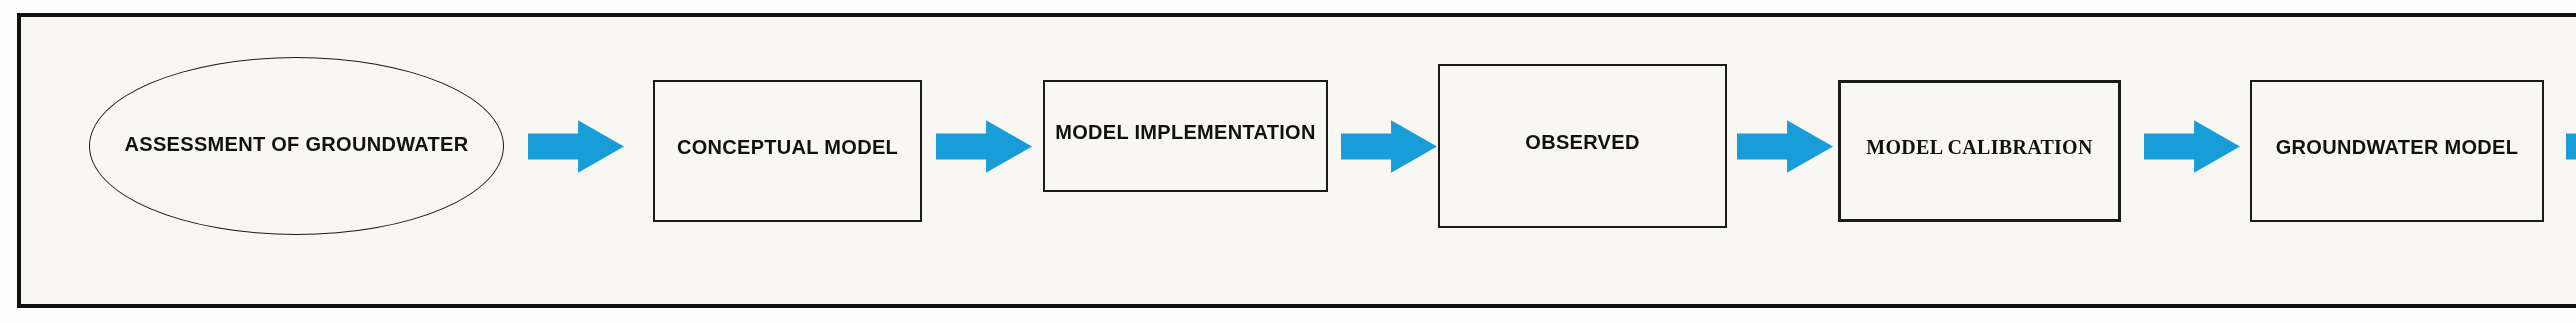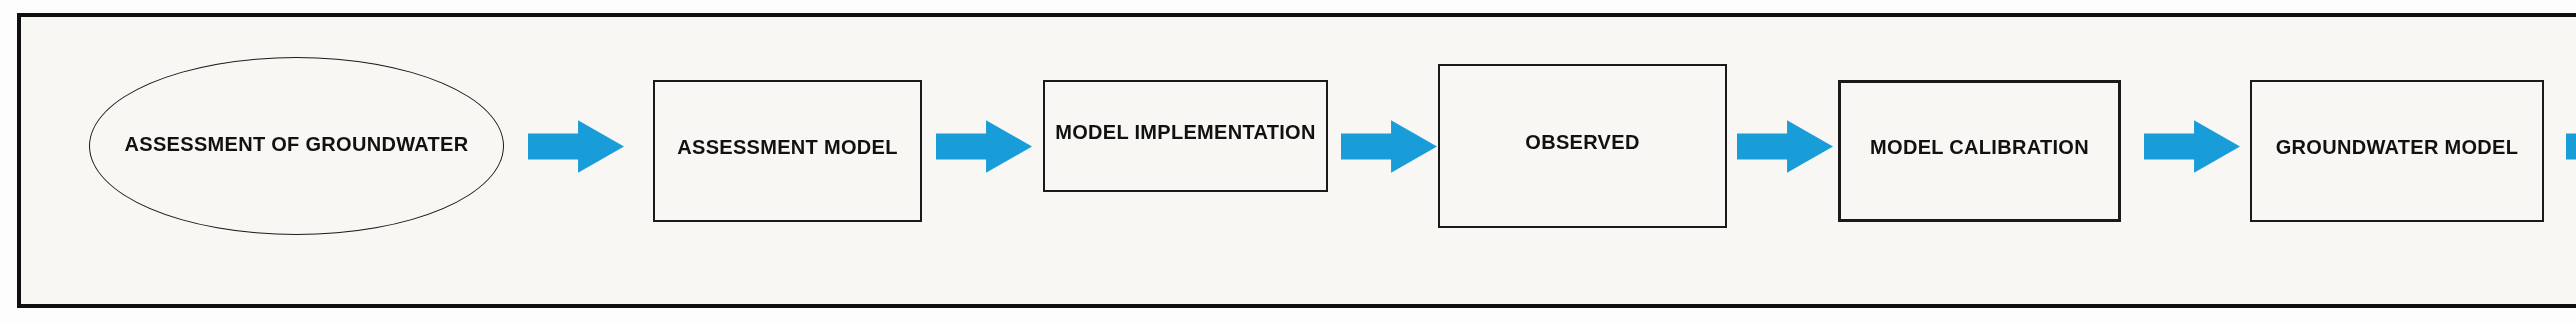--- a/index.html
+++ b/index.html
@@ -21,21 +21,21 @@
   .node {
     position: absolute;
     box-sizing: border-box;
     border: 2.1px solid #1a1a1a;
     display: flex;
     align-items: center;
     justify-content: center;
     background: transparent;
   }
   .node.ellipse { border-radius: 50%; border-width: 1.5px; }
-  .node.thick { border-width: 3.1px; }
+  .node.thick { border-width: 3.1px; font-family: Liberation Serif, serif; }
   .label {
     display: flex;
     flex-direction: column;
     align-items: center;
   }
   .rect .label { transform: translateY(-4.1px); }
   .ellipse .label { transform: translateY(-2.1px); }
   .line {
     font-weight: 700;
     font-size: 20px;
@@ -78,21 +78,21 @@
     <div class="line">ASSESSMENT OF GROUNDWATER</div>
   </div>
 </div>
 
 <svg class="arrow a0" viewBox="0 0 186 110" aria-hidden="true">
   <polygon points="0,30 97,30 97,4 186,55 97,106 97,80 0,80" fill="#189dd9"></polygon>
 </svg>
 
 <div class="node rect n1">
   <div class="label">
-    <div class="line">ASSESSMENT MODEL</div>
+    <div class="line">CONCEPTUAL MODEL</div>
   </div>
 </div>
 
 <svg class="arrow a1" viewBox="0 0 186 110" aria-hidden="true">
   <polygon points="0,30 97,30 97,4 186,55 97,106 97,80 0,80" fill="#189dd9"></polygon>
 </svg>
 
 <div class="node rect n2">
   <div class="label">
     <div class="line">MODEL IMPLEMENTATION</div>

